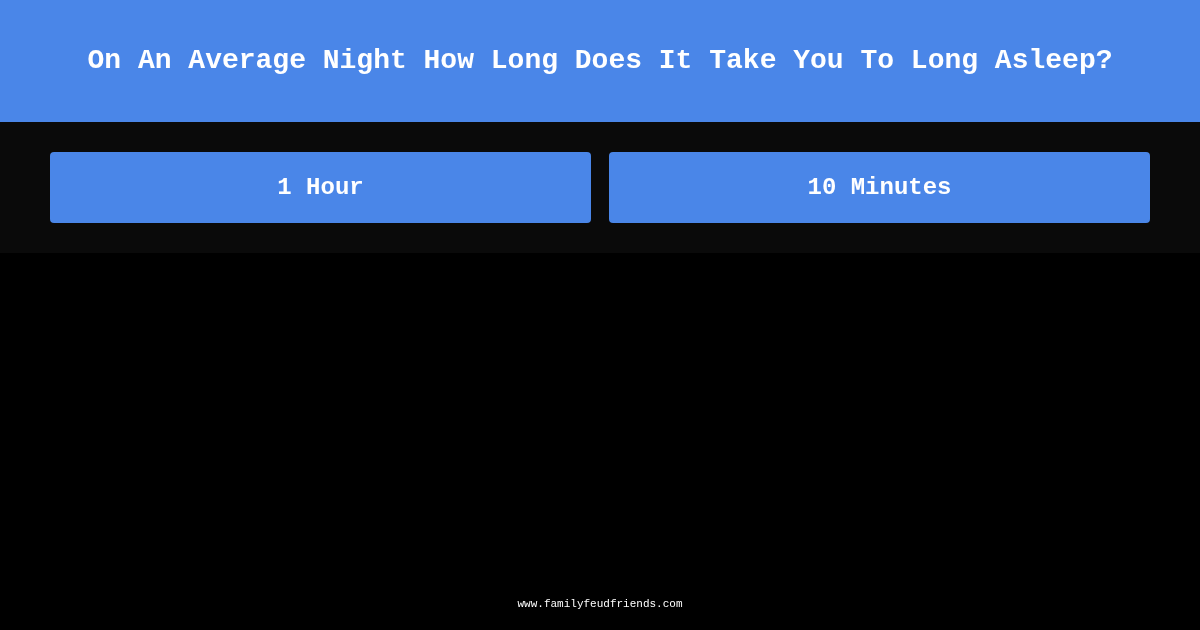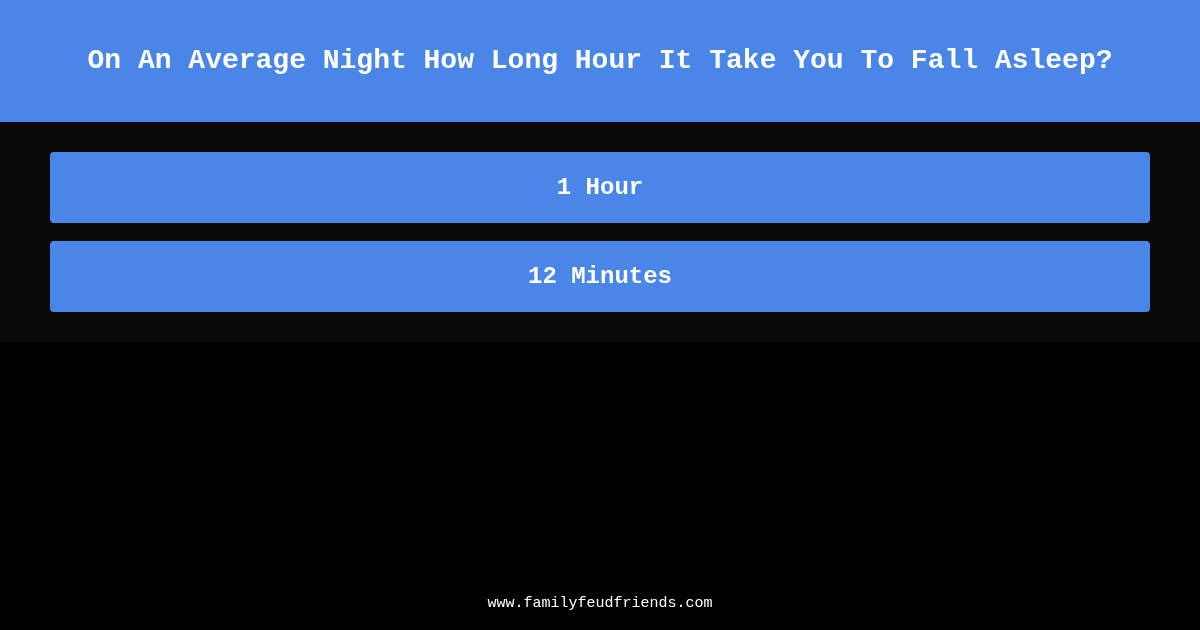--- a/index.html
+++ b/index.html
@@ -32,21 +32,21 @@
       font-weight: bold;
       text-align: center;
       font-family: 'Courier New', Courier, monospace;
       line-height: 1.3;
     }
 
     .content {
       background-color: #0a0a0a;
       padding: 30px 50px;
       display: flex;
-      flex-direction: column;
+      flex-direction: row;
       gap: 18px;
     }
 
     .answer-button {
       background-color: #4a86e8;
       border: none;
       border-radius: 4px;
       padding: 22px 20px;
       width: 100%;
       cursor: pointer;
@@ -66,35 +66,35 @@
     .footer {
       position: absolute;
       bottom: 18px;
       left: 0;
       right: 0;
       text-align: center;
     }
 
     .footer-text {
       color: #ffffff;
-      font-size: 15px;
+      font-size: 11px;
       font-family: 'Courier New', Courier, monospace;
     }
   </style>
 </head>
 <body>
 
 <div class="header">
-  <h1 class="header-title">On An Average Night How Long Hour It Take You To Fall Asleep?</h1>
+  <h1 class="header-title">On An Average Night How Long Does It Take You To Long Asleep?</h1>
 </div>
 
 <div class="content">
   <button class="answer-button">
     <span class="answer-button-label">1 Hour</span>
   </button>
   <button class="answer-button">
-    <span class="answer-button-label">12 Minutes</span>
+    <span class="answer-button-label">10 Minutes</span>
   </button>
 </div>
 
 <div class="footer">
   <span class="footer-text">www.familyfeudfriends.com</span>
 </div>
 
 </body></html>

